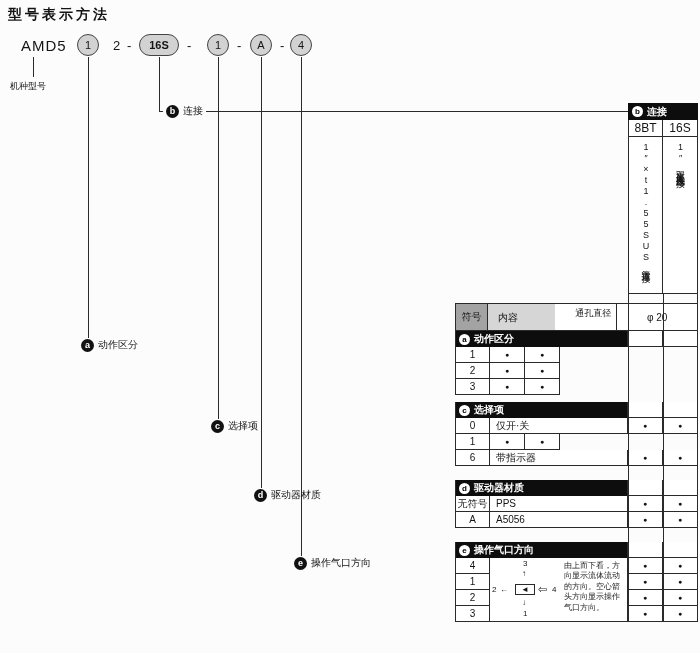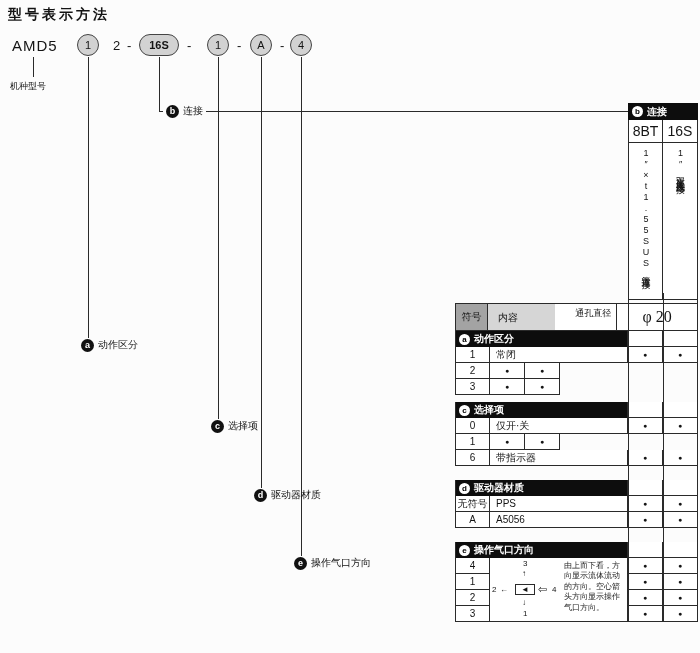--- a/index.html
+++ b/index.html
@@ -1,54 +1,54 @@
 <!DOCTYPE html>
 <html><head>
 <meta charset="utf-8">
 <style>
   html,body{margin:0;padding:0;}
   .page{position:relative;width:700px;height:653px;background:#fcfcfc;
         font-family:"Liberation Sans","DejaVu Sans",sans-serif;color:#141414;overflow:hidden;}
   .vline{position:absolute;width:1px;background:#2a2a2a;}
   .hline{position:absolute;height:1px;background:#2a2a2a;}
   .title{position:absolute;left:8px;top:6px;font-size:14px;font-weight:bold;letter-spacing:3px;}
-  .model-name{position:absolute;left:12px;top:37px;font-size:15px;letter-spacing:1px;}
+  .model-name{position:absolute;left:21px;top:37px;font-size:15px;letter-spacing:1px;}
   .circle{position:absolute;width:22px;height:22px;border-radius:50%;border:1px solid #444;
           background:#d2d2d2;text-align:center;line-height:21px;font-size:11px;box-sizing:border-box;}
   .stadium{position:absolute;width:40px;height:22px;border-radius:11px;border:1px solid #444;
            background:#d2d2d2;text-align:center;line-height:21px;font-size:11px;font-weight:bold;box-sizing:border-box;}
   .dashsep{position:absolute;font-size:13px;}
   .plain-code{position:absolute;font-size:13px;}
   .stem-label{position:absolute;left:10px;top:80px;font-size:9px;}
   .callout{position:absolute;display:flex;align-items:center;gap:4px;font-size:10px;white-space:nowrap;}
   .co-circle{width:13px;height:13px;border-radius:50%;background:#111;color:#fff;font-size:9px;
              font-weight:bold;display:flex;align-items:center;justify-content:center;flex:0 0 auto;}
   .onwhite{background:#fcfcfc;padding:0 3px;}
   
   .ctable{position:absolute;left:628px;top:103px;width:70px;}
   .ct-head{height:17px;background:#0d0d0d;color:#fff;display:flex;align-items:center;gap:4px;
            padding-left:4px;font-size:10px;font-weight:bold;box-sizing:border-box;}
   .bar-circle{width:11px;height:11px;border-radius:50%;background:#fff;color:#000;font-size:8px;
               font-weight:bold;display:flex;align-items:center;justify-content:center;flex:0 0 auto;}
   .row{display:flex;}
   .c{box-sizing:border-box;border-right:1px solid #2a2a2a;border-bottom:1px solid #2a2a2a;background:#fff;}
   .bl{border-left:1px solid #2a2a2a;}
-  .ct-col{width:35px;height:23px;font-size:14px;display:flex;align-items:center;justify-content:center;}
+  .ct-col{width:35px;height:17px;font-size:12px;display:flex;align-items:center;justify-content:center;}
   .ct-detail{width:35px;height:157px;display:flex;justify-content:center;}
   .vtext{writing-mode:vertical-rl;text-orientation:upright;font-size:9px;letter-spacing:1px;margin-top:5px;}
   
   .mtable{position:absolute;left:455px;top:303px;width:243px;}
   .mt-vline{position:absolute;top:-10px;width:1px;height:329px;background:#2a2a2a;}
   .cn{display:flex;align-items:center;justify-content:center;}
   .h28 .c{height:28px;border-top:1px solid #2a2a2a;}
   .hsym{width:35px;background:#a3a3a3;font-size:10px;}
   .hcontent{width:138px;position:relative;background:linear-gradient(90deg,#d6d6d6 0 52%,#fff 52% 100%);}
   .hcontent .lab{position:absolute;left:10px;top:7px;font-size:10px;font-family:Liberation Mono, monospace;}
   .hcontent .bore{position:absolute;right:5px;top:3px;font-size:9px;}
-  .hbore{width:86px;font-size:16px;font-family:Liberation Serif, serif;}
+  .hbore{width:86px;font-size:10px;}
   .bar-left{width:173px;height:16px;background:#0d0d0d;color:#fff;display:flex;align-items:center;gap:4px;
             padding-left:3px;font-size:10px;font-weight:bold;box-sizing:border-box;
             border-left:1px solid #2a2a2a;border-right:1px solid #2a2a2a;}
   .bar-dot{width:35px;height:16px;}
   .csym{width:35px;height:16px;font-size:10px;}
   .ccontent{width:138px;height:16px;font-size:10px;line-height:15px;padding-left:6px;box-sizing:border-box;
             border-right:1px solid #2a2a2a;border-bottom:1px solid #2a2a2a;background:#fff;}
   .cdot{width:35px;height:16px;font-size:7px;}
   .gap7{height:7px;} .gap14{height:14px;}
   .ebig{width:138px;height:64px;position:relative;display:flex;}
@@ -144,21 +144,20 @@
     <div class="row">
       <div class="bar-left">
         <span class="bar-circle">a</span>
         <span>动作区分</span>
       </div>
       <div class="c bar-dot"></div>
       <div class="c bar-dot"></div>
     </div>
     <div class="row">
       <div class="c bl csym cn">1</div>
-      <div class="ccontent">常闭</div>
       <div class="c cdot cn">●</div>
       <div class="c cdot cn">●</div>
     </div>
     <div class="row">
       <div class="c bl csym cn">2</div>
       <div class="c cdot cn">●</div>
       <div class="c cdot cn">●</div>
     </div>
     <div class="row">
       <div class="c bl csym cn">3</div>

